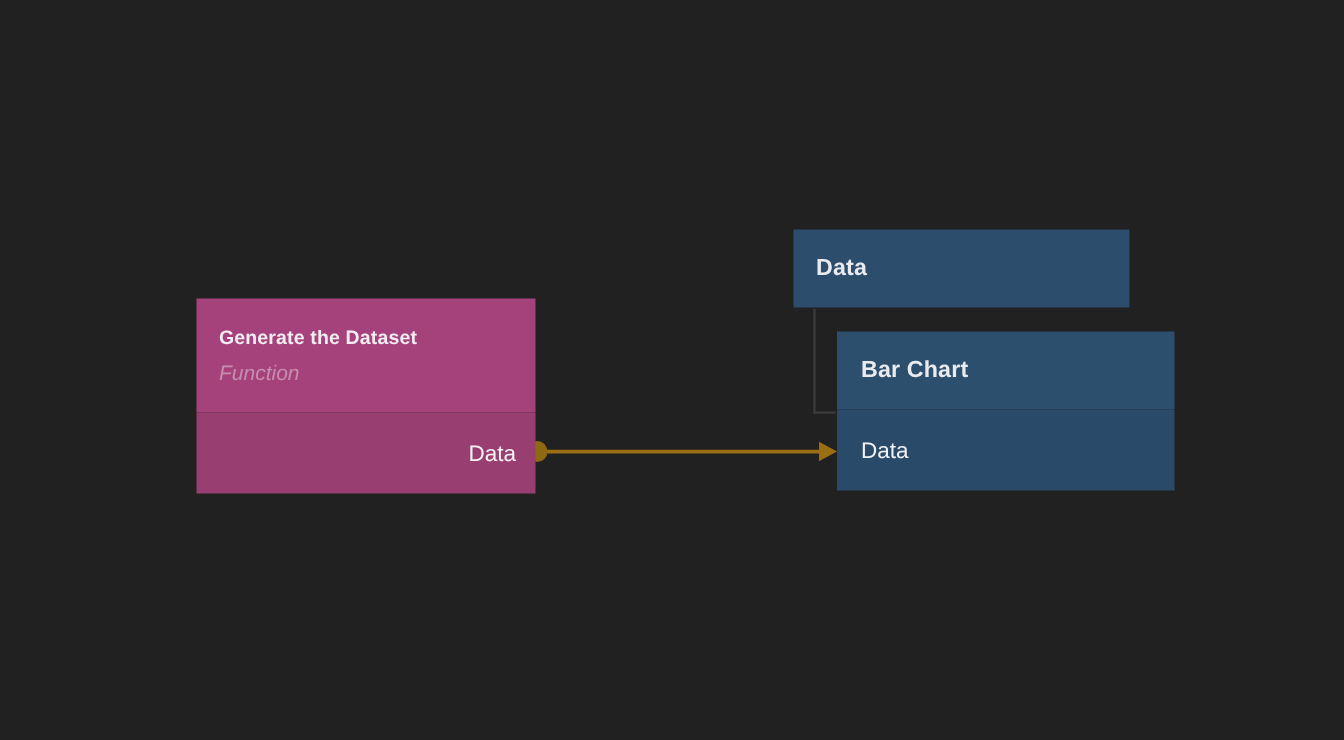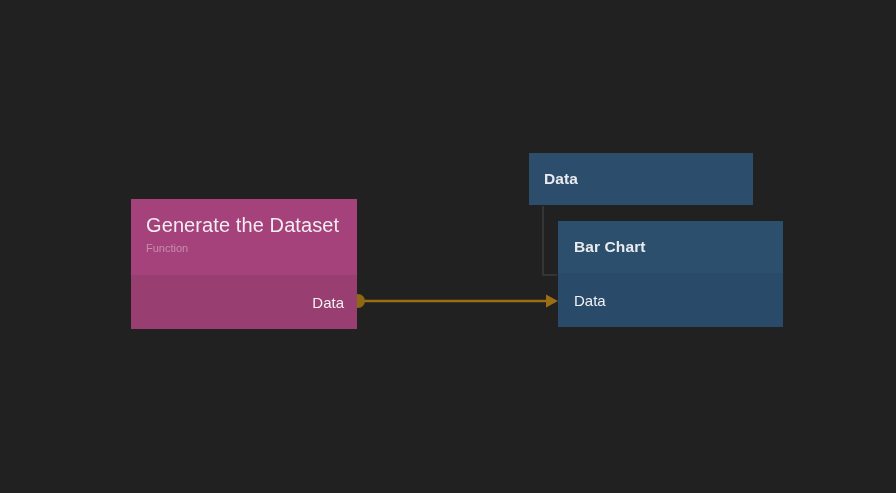--- a/index.html
+++ b/index.html
@@ -20,30 +20,31 @@
   .node { position: absolute; }
 
   
   .node-generate { left: 131px; top: 199px; width: 226px; height: 130px; }
   .node-generate .node-header {
     height: 76px;
     box-sizing: border-box;
     padding: 15px 14px 0 15px;
   }
   .node-generate .node-title {
-    font-size: 20px;
-    font-weight: 400;
+    font-size: 13px;
+    font-weight: 700;
     letter-spacing: 0.1px;
     line-height: 22px;
   }
   .node-generate .node-subtitle {
-    font-size: 11px;
+    font-size: 14px;
     font-weight: 400;
     line-height: 20px;
     margin-top: 2px;
+    font-style: italic;
   }
   .node-generate .node-body {
     height: 54px;
     display: flex;
     align-items: center;
     justify-content: flex-end;
     box-sizing: border-box;
     padding-right: 13px;
   }
   .port-label-out {

